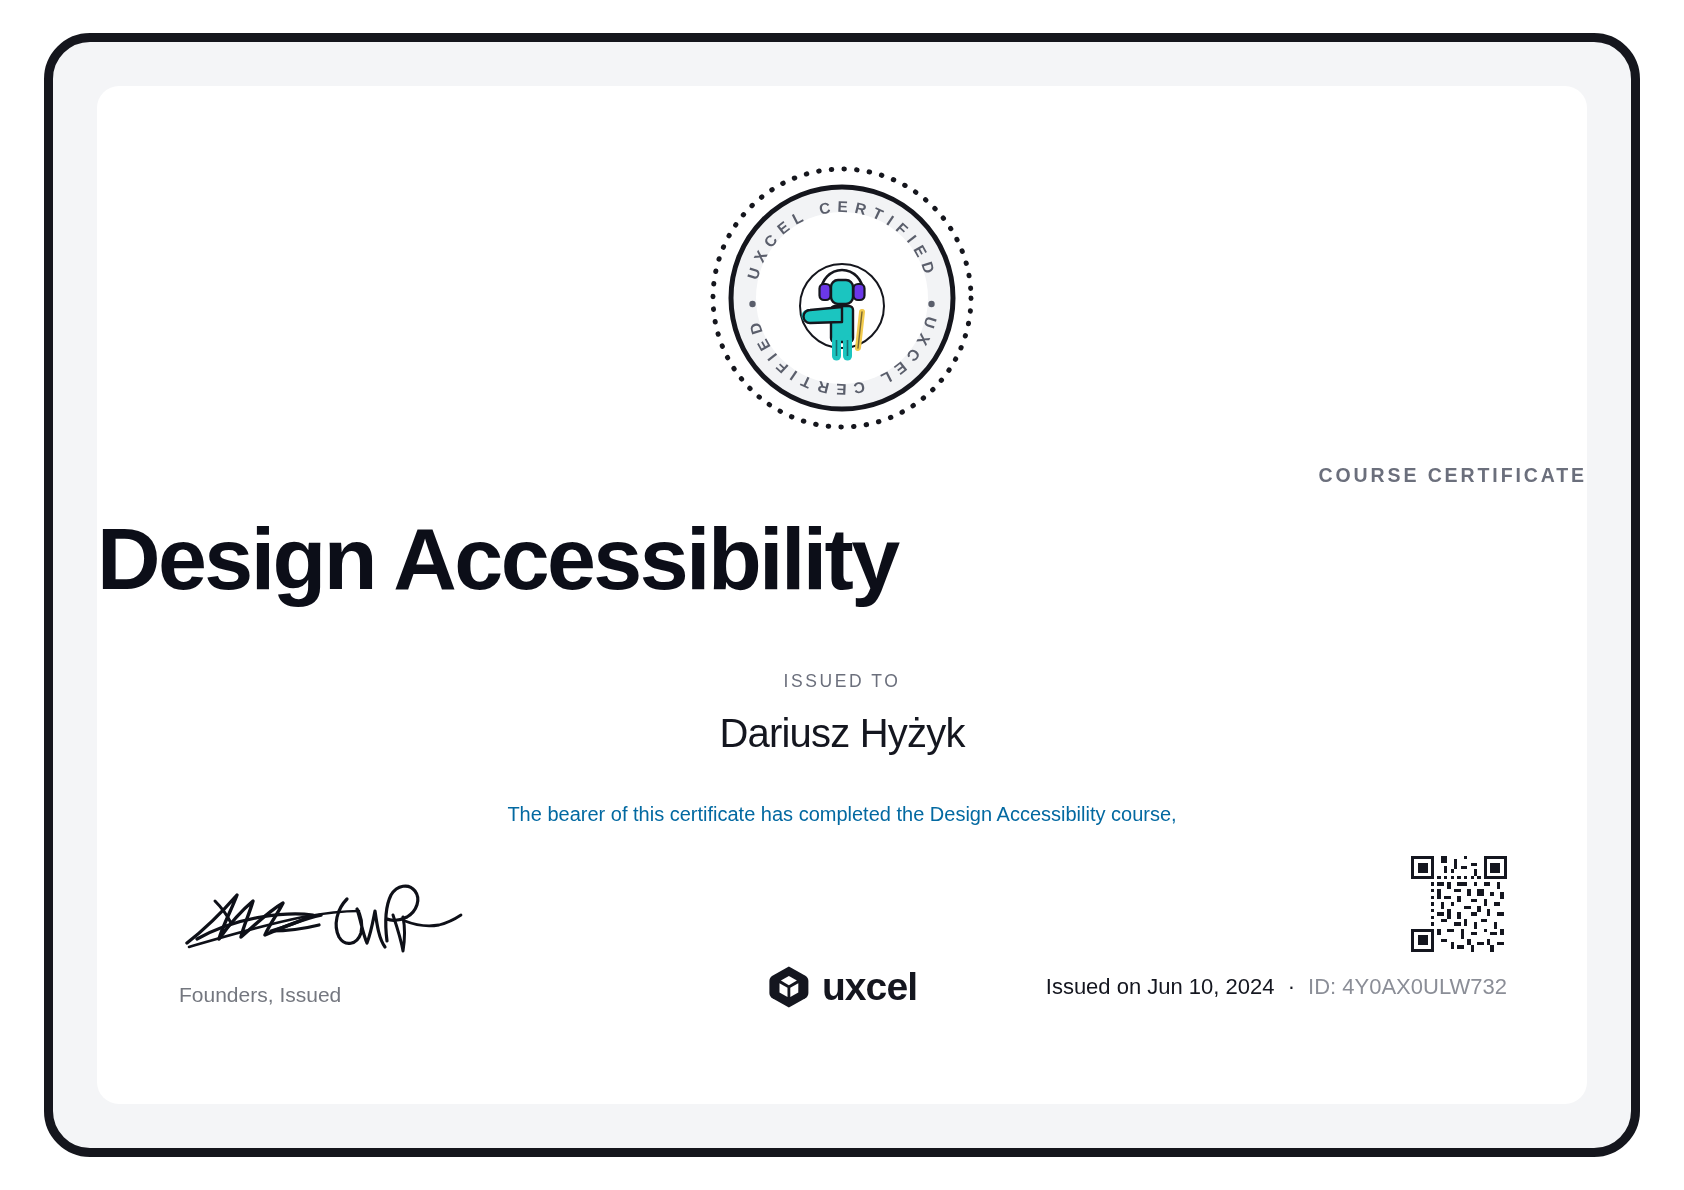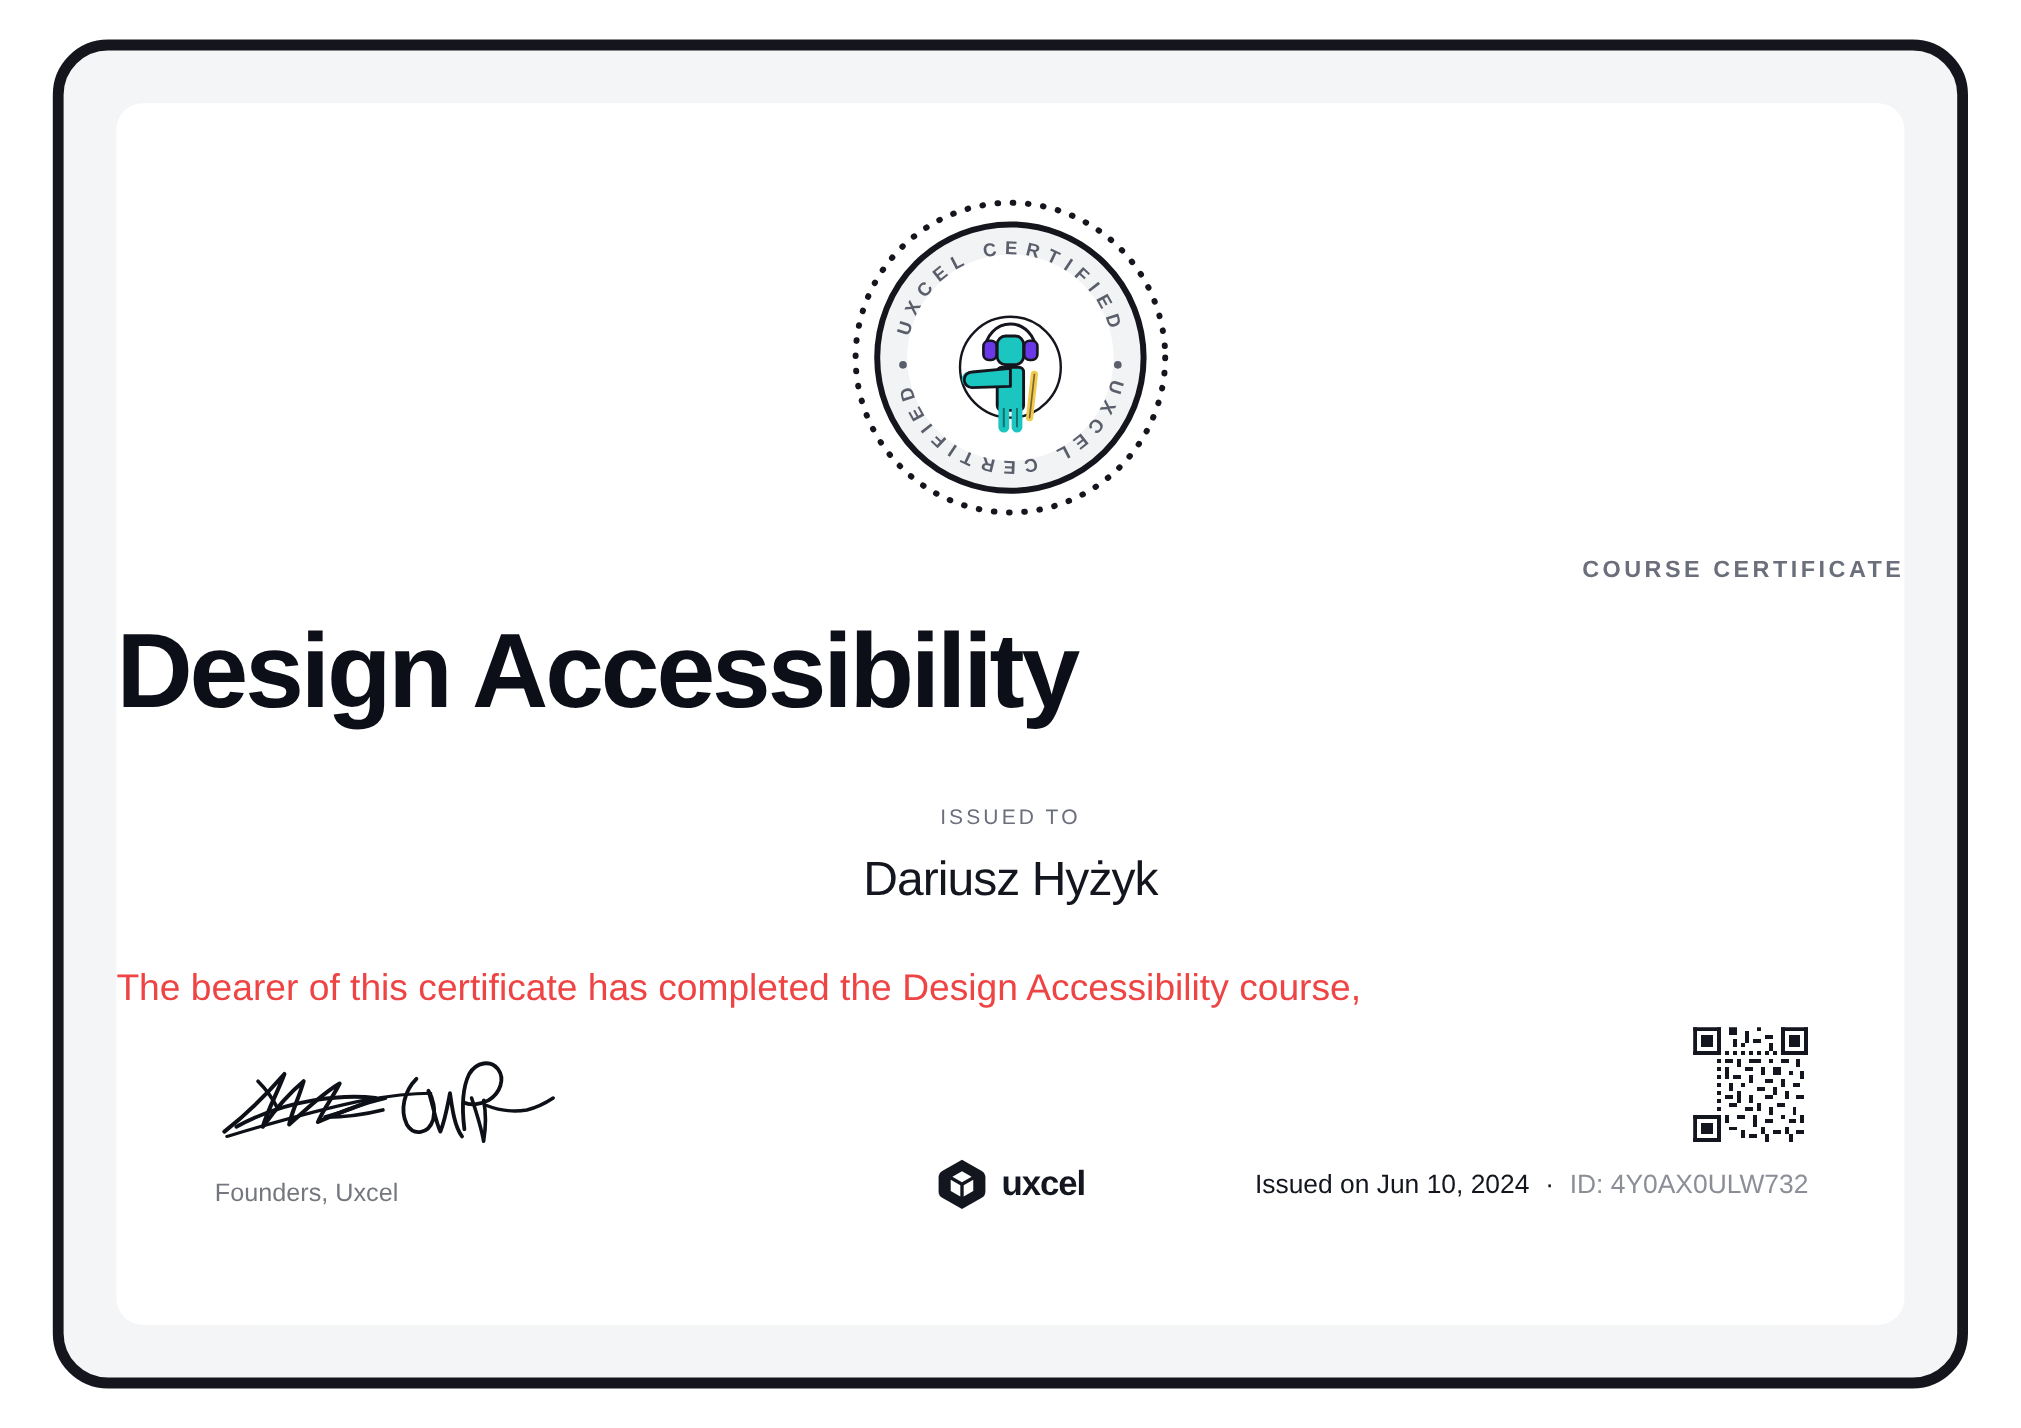--- a/index.html
+++ b/index.html
@@ -92,24 +92,24 @@
     font-weight: normal;
     letter-spacing: -0.8px;
     color: #14161f;
   }
 
   
   .body-copy {
     position: absolute;
     left: 0; right: 0;
     top: 712px;
-    text-align: left;
-    font-size: 31px;
+    text-align: center;
+    font-size: 20px;
     line-height: 1.62;
-    color: #ef4444;
+    color: #0369a1;
   }
   .body-copy .line { display: block; }
 
   
   .signature-block {
     position: absolute;
     left: 82px;
     top: 795px;
     width: 330px;
   }
@@ -126,21 +126,21 @@
     position: absolute;
     left: 50%;
     transform: translateX(-50%);
     top: 879px;
     display: flex;
     align-items: center;
     gap: 11px;
   }
   .brand-mark { width: 44px; height: 44px; display: block; }
   .brand-word {
-    font-size: 29px;
+    font-size: 39px;
     font-weight: bold;
     letter-spacing: -0.9px;
     color: #14161f;
   }
 
   
   .meta-line {
     position: absolute;
     right: 80px;
     top: 888px;
@@ -248,21 +248,21 @@
           <g fill="none" stroke="#0e1018" stroke-linecap="round" stroke-linejoin="round">
             <path d="M20,18 C10,28 6,44 12,56 C18,66 30,64 34,52 C36,44 34,34 30,28
                      C34,40 36,54 40,62 C44,52 46,40 48,30 C50,44 52,58 58,66" stroke-width="3.2"></path>
             <path d="M60,60 C58,44 58,26 64,14 C70,4 82,2 88,10 C94,18 90,30 80,36
                      C72,40 64,40 60,38" stroke-width="3.2"></path>
             <path d="M66,34 C70,46 74,58 76,70 C78,58 78,46 76,36" stroke-width="3"></path>
             <path d="M78,40 C88,44 100,46 112,44 C120,42 128,38 134,34" stroke-width="2.8"></path>
           </g>
         </svg>
       </div>
-      <div class="founders-label">Founders, Uxcel</div>
+      <div class="founders-label">Founders, Issued</div>
     </div>
 
     <div class="brand-logo">
       <svg class="brand-mark" viewBox="0 0 44 44" xmlns="http://www.w3.org/2000/svg">
         <path d="M22,1.5 L38.5,10.8 C40.4,11.9 41.5,13.9 41.5,16.1 L41.5,27.9
                  C41.5,30.1 40.4,32.1 38.5,33.2 L22,42.5 L5.5,33.2
                  C3.6,32.1 2.5,30.1 2.5,27.9 L2.5,16.1
                  C2.5,13.9 3.6,11.9 5.5,10.8 Z" fill="#14161f"></path>
         <g fill="#ffffff">
           <path d="M22,11 L30,15.6 L22,20.2 L14,15.6 Z"></path>

